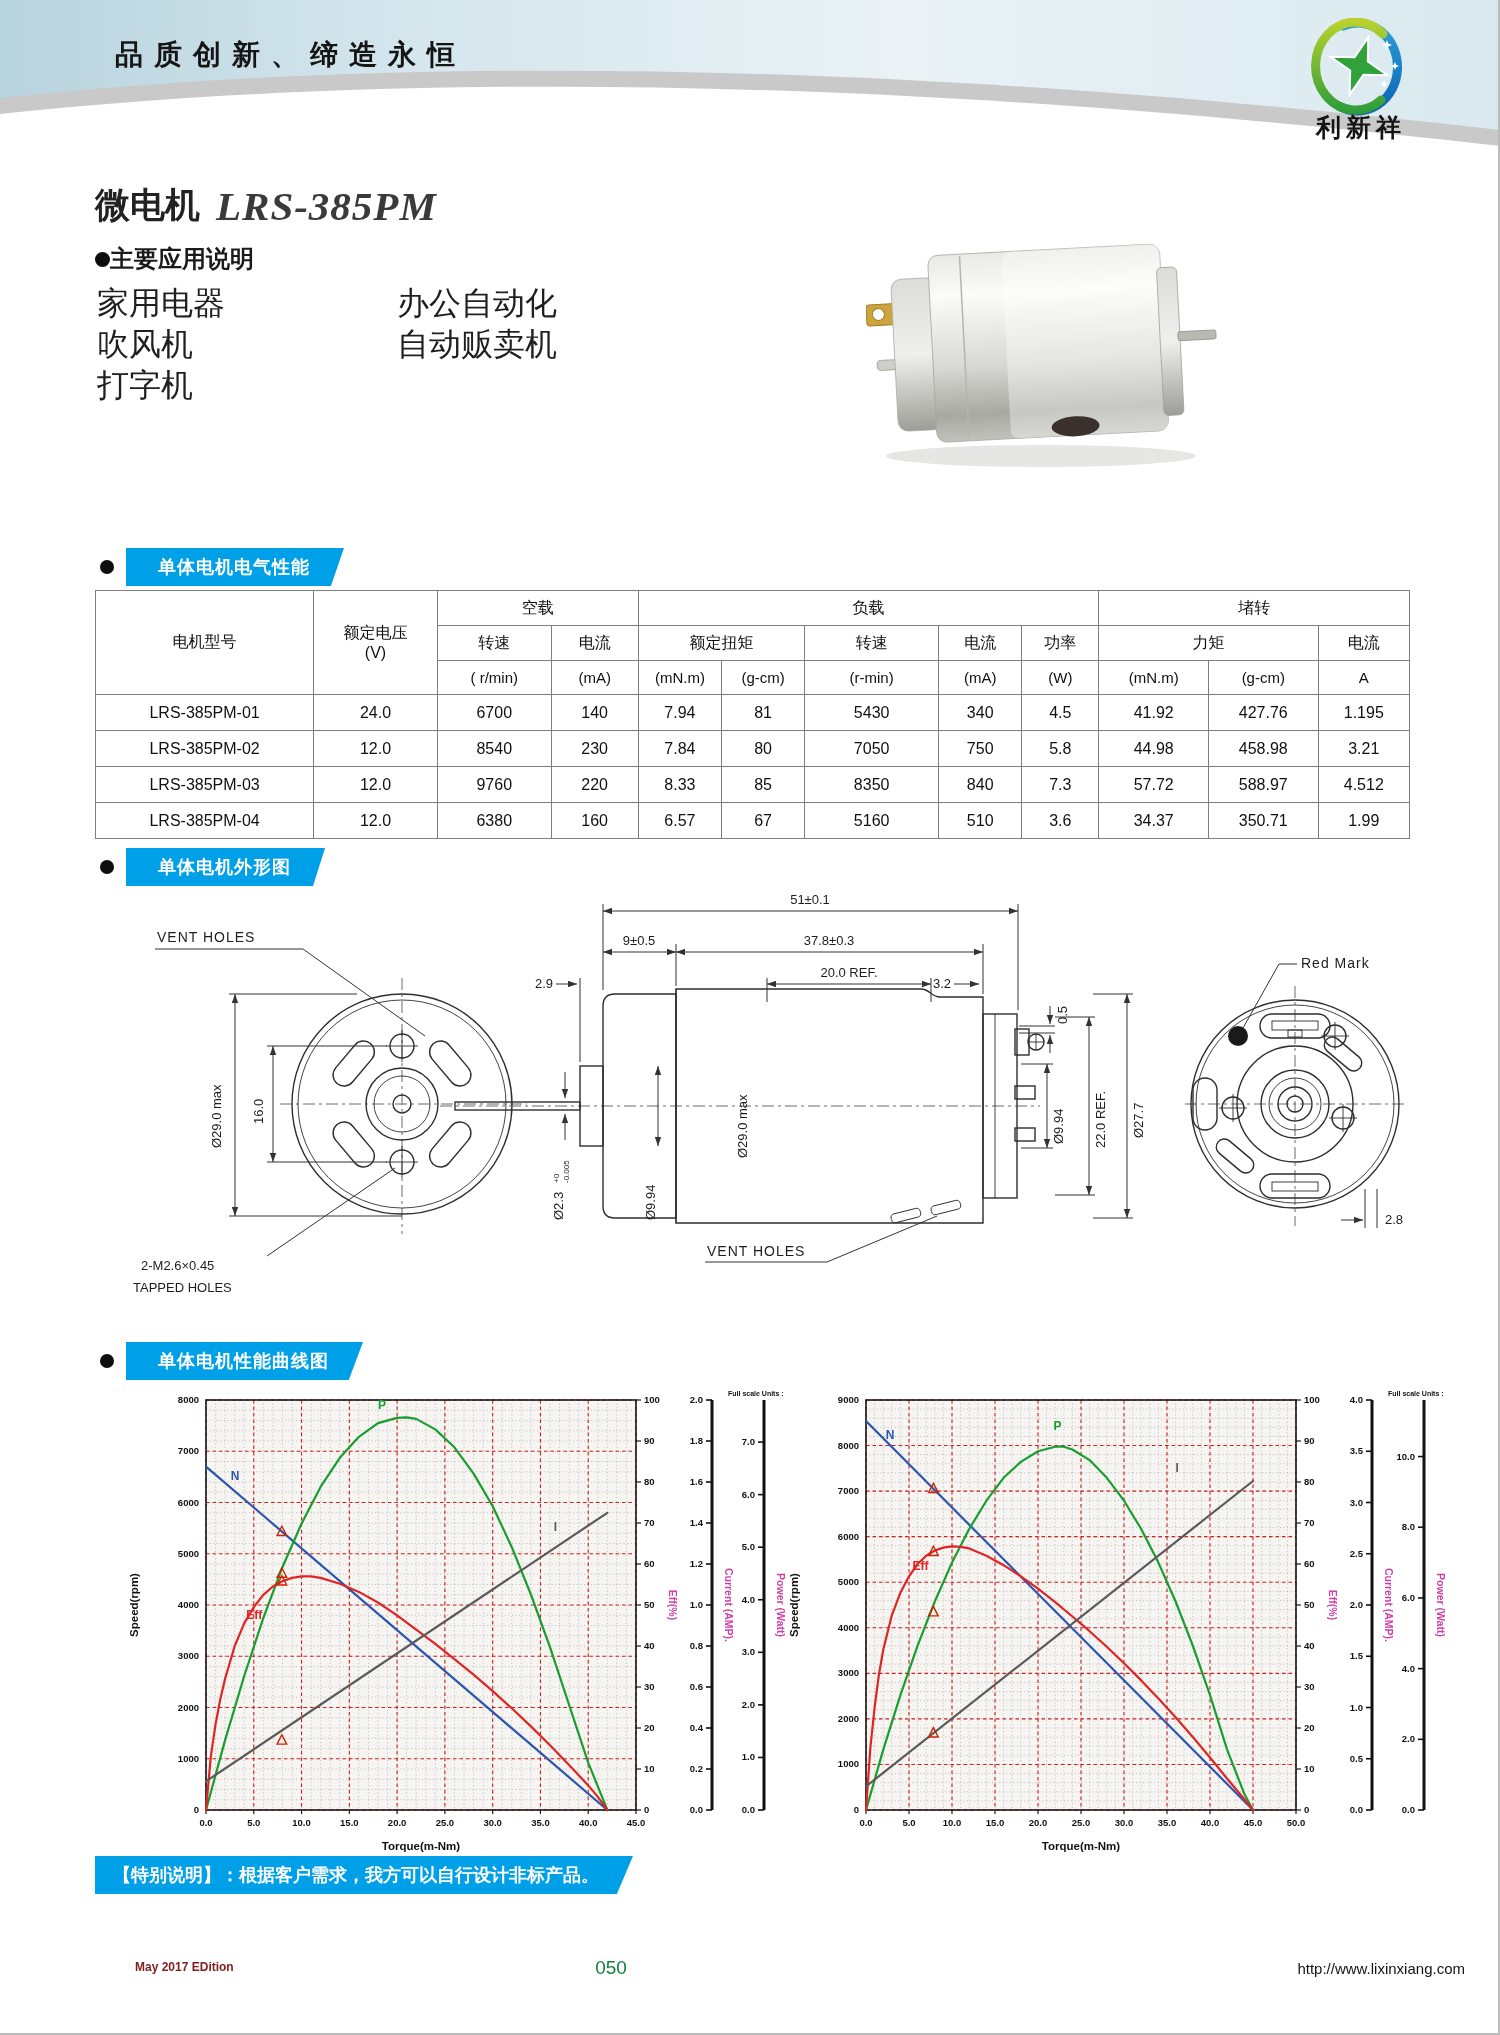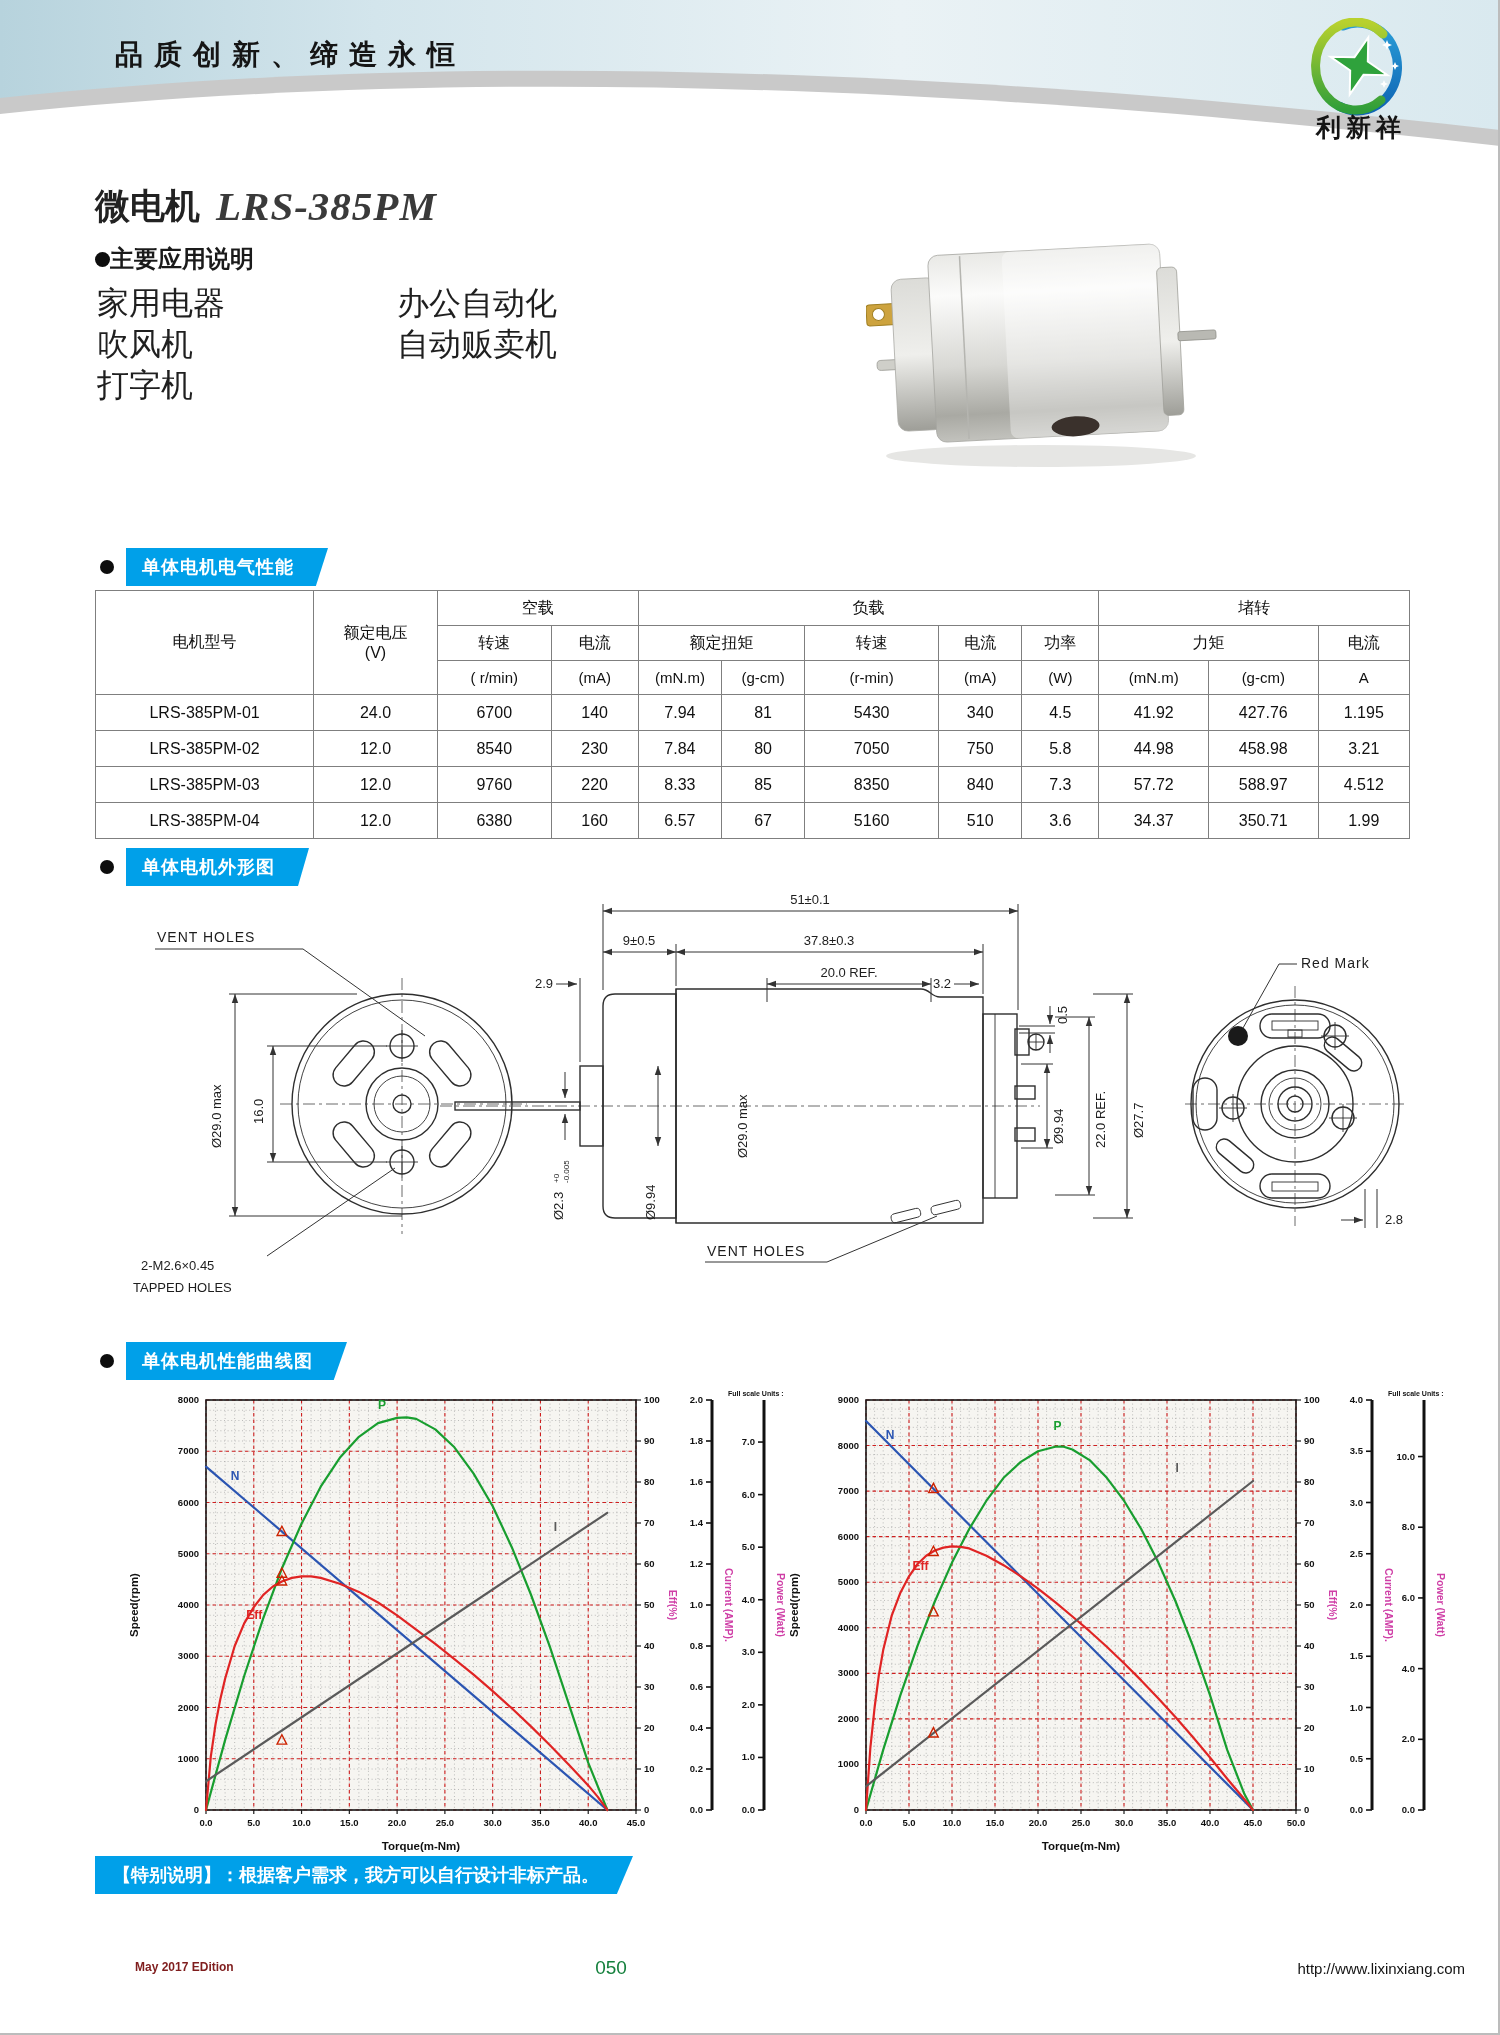--- a/index.html
+++ b/index.html
@@ -7,35 +7,35 @@
         font-family:"Liberation Sans",sans-serif;color:#111;box-sizing:border-box;
         border-right:2px solid #bcbcbc;border-bottom:2px solid #bcbcbc;}
   
   .banner{position:absolute;left:0;top:0;width:1500px;height:158px;}
   .banner svg{display:block;}
   .slogan{position:absolute;left:115px;top:36px;font-family:Liberation Mono, monospace;
           font-weight:700;font-size:28px;letter-spacing:11px;color:#151515;}
   .logo{position:absolute;left:1283px;top:18px;width:160px;height:128px;}
   .logo-text{font-family:"DejaVu Serif",serif;font-weight:700;font-size:25px;letter-spacing:5px;fill:#141414;}
   
-  .title-row{position:absolute;left:95px;top:182px;display:flex;align-items:center;gap:16px;}
+  .title-row{position:absolute;left:95px;top:182px;display:flex;align-items:flex-start;gap:16px;}
   .title-cn{font-size:35px;font-weight:700;color:#222;}
   .title-model{font-family:"Liberation Serif",serif;font-style:italic;font-weight:700;
                font-size:41px;color:#3a3a3a;letter-spacing:1px;}
   .apps-head{position:absolute;left:95px;top:243px;display:flex;align-items:center;}
   .apps-head .bullet{width:15px;height:15px;}
   .apps-head .txt{font-size:24px;font-weight:700;color:#1a1a1a;}
   .apps{position:absolute;left:97px;top:283px;display:flex;gap:110px;}
   .apps .col{display:flex;flex-direction:column;}
   .apps .item{font-size:32px;color:#1f1f1f;line-height:41px;min-width:190px;}
   
   .sec-head{position:absolute;display:flex;align-items:center;gap:12px;}
   .bullet{width:14px;height:14px;border-radius:50%;background:#0d0d0d;flex:0 0 auto;}
   .sec-banner{background:#00a0e9;color:#fff;font-size:18px;font-weight:700;letter-spacing:1px;
-              padding:7px 34px 7px 16px;clip-path:polygon(0 0,100% 0,94% 100%,0 100%);}
+              padding:7px 34px 7px 32px;clip-path:polygon(0 0,100% 0,94% 100%,0 100%);}
   
   .spec-table{position:absolute;left:95px;top:590px;width:1315px;border-collapse:collapse;
               table-layout:fixed;font-size:16px;color:#101010;}
   .spec-table th,.spec-table td{border:1px solid #7f7f7f;text-align:center;font-weight:400;padding:0;}
   .spec-table thead tr.gr th{height:34px;}
   .spec-table thead tr.hr th{height:34px;}
   .spec-table thead tr.ur th{height:33px;font-size:15px;}
   .spec-table tbody td{height:35px;}
   
   .outline-wrap{position:absolute;left:95px;top:886px;}

